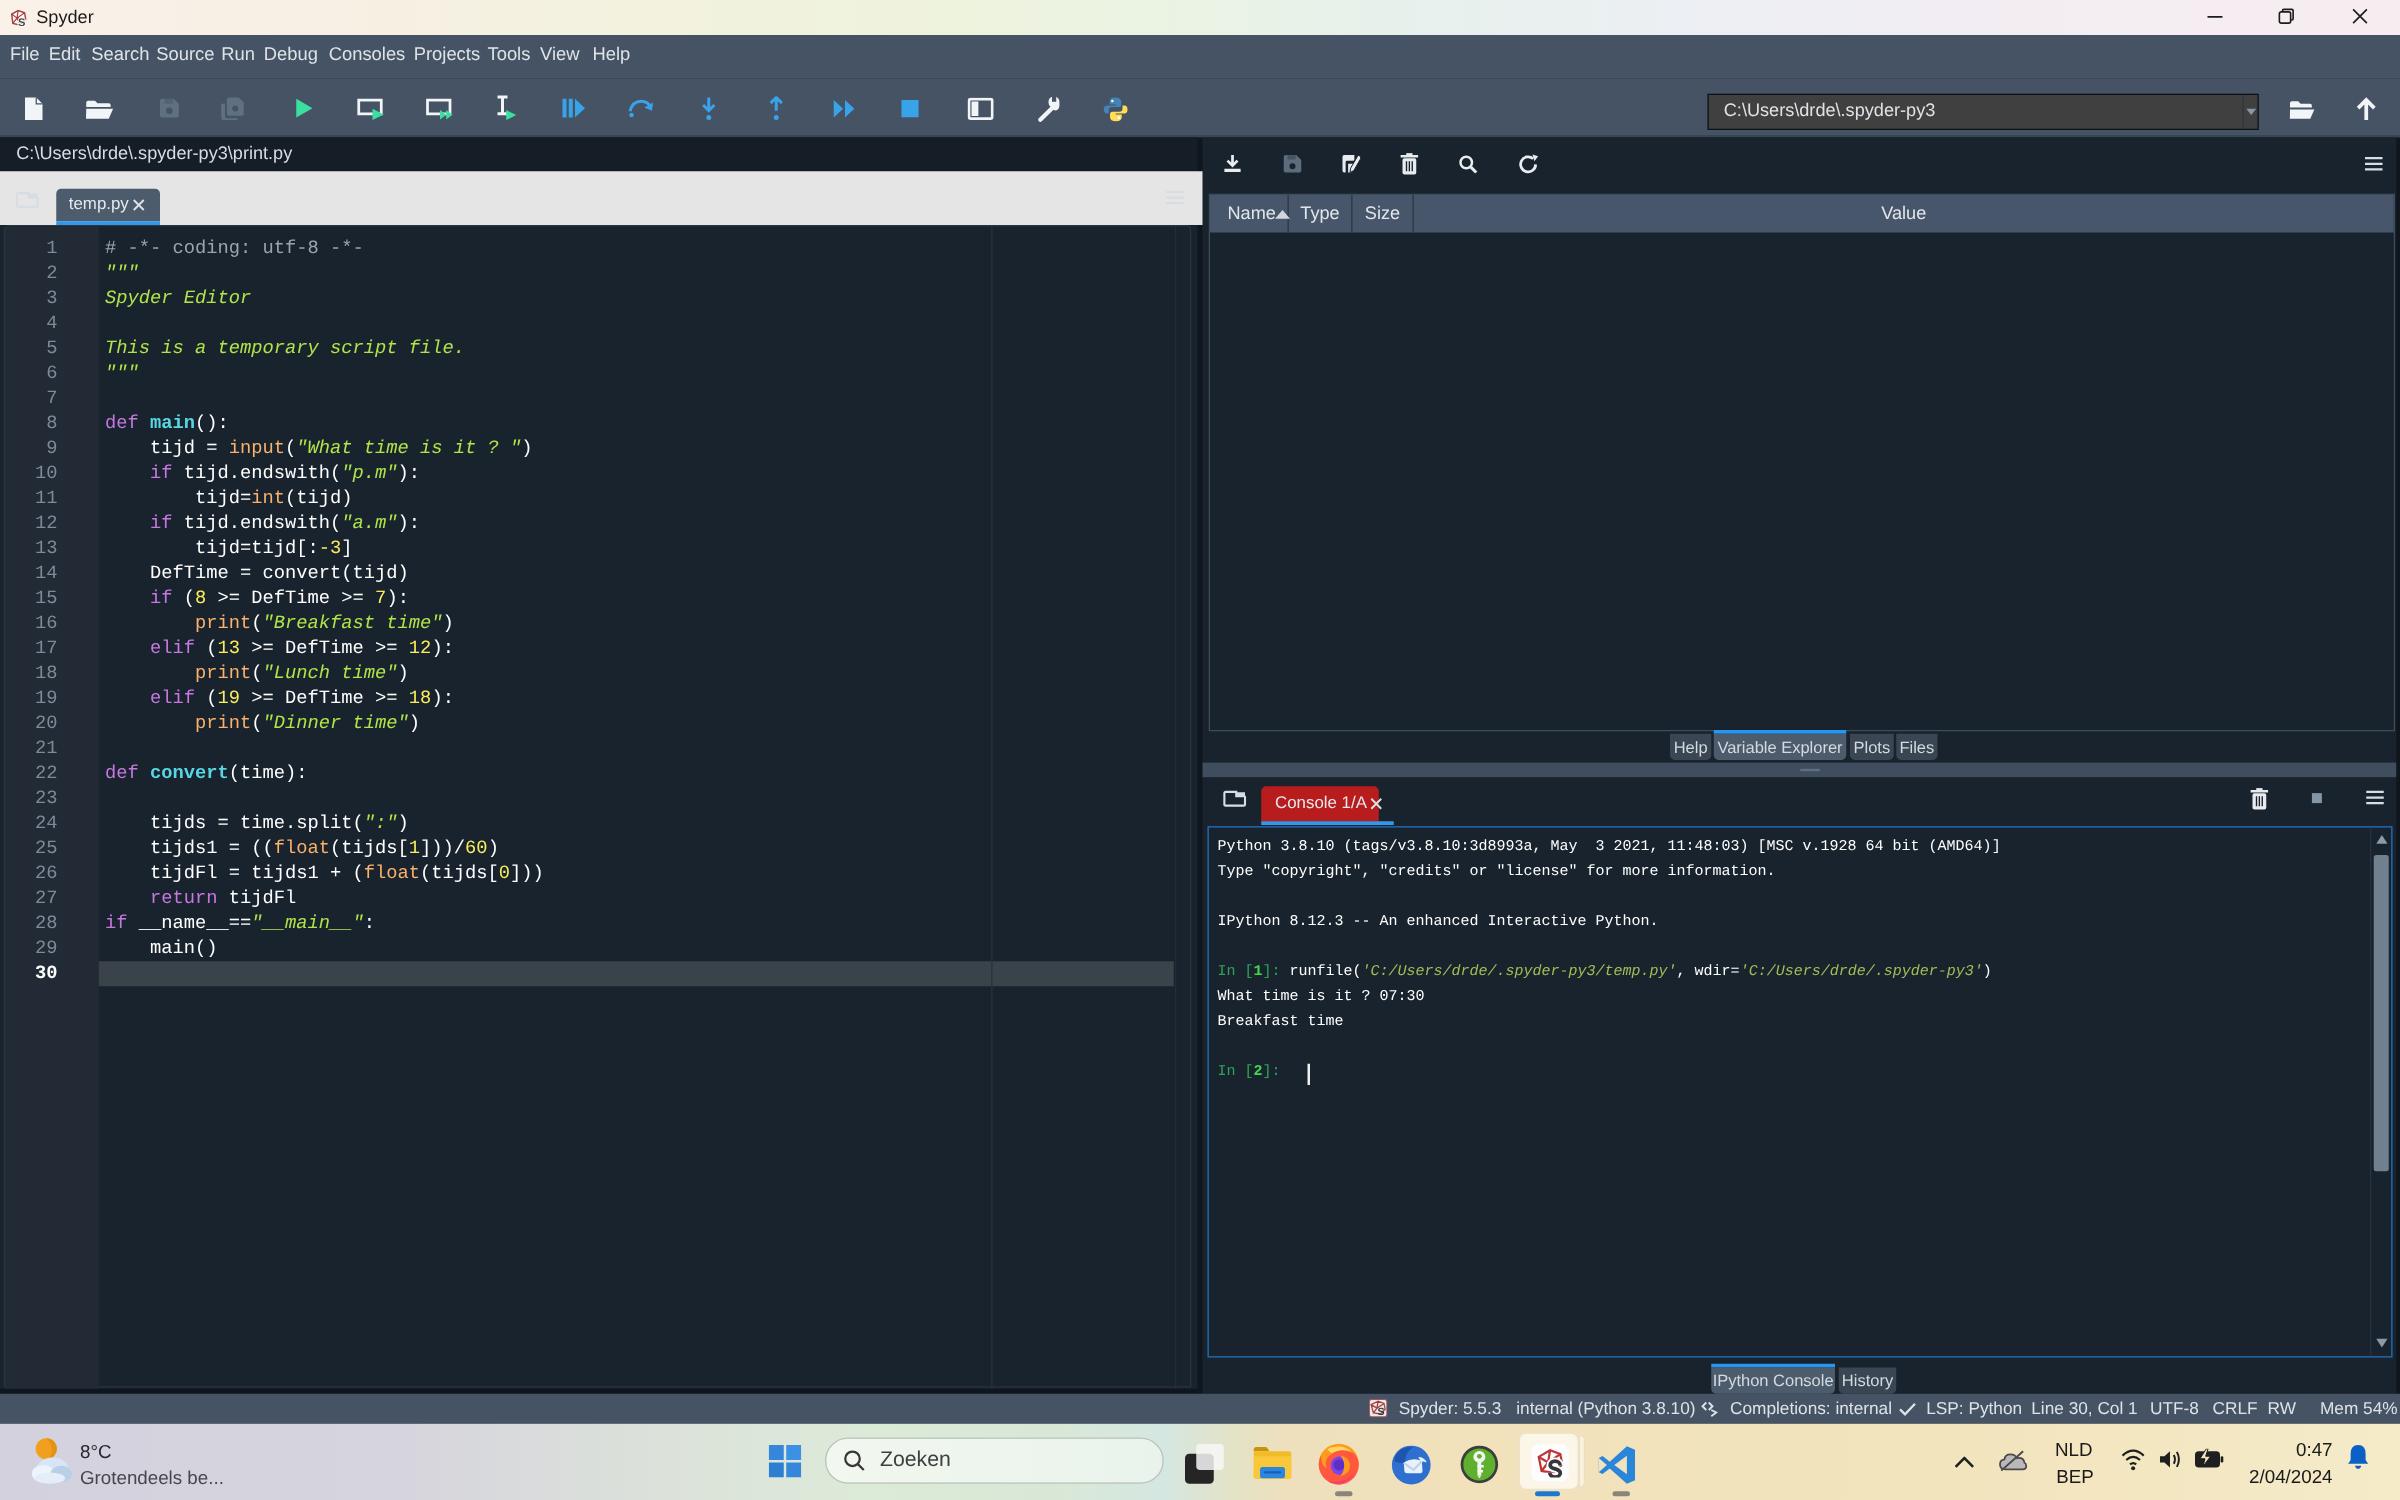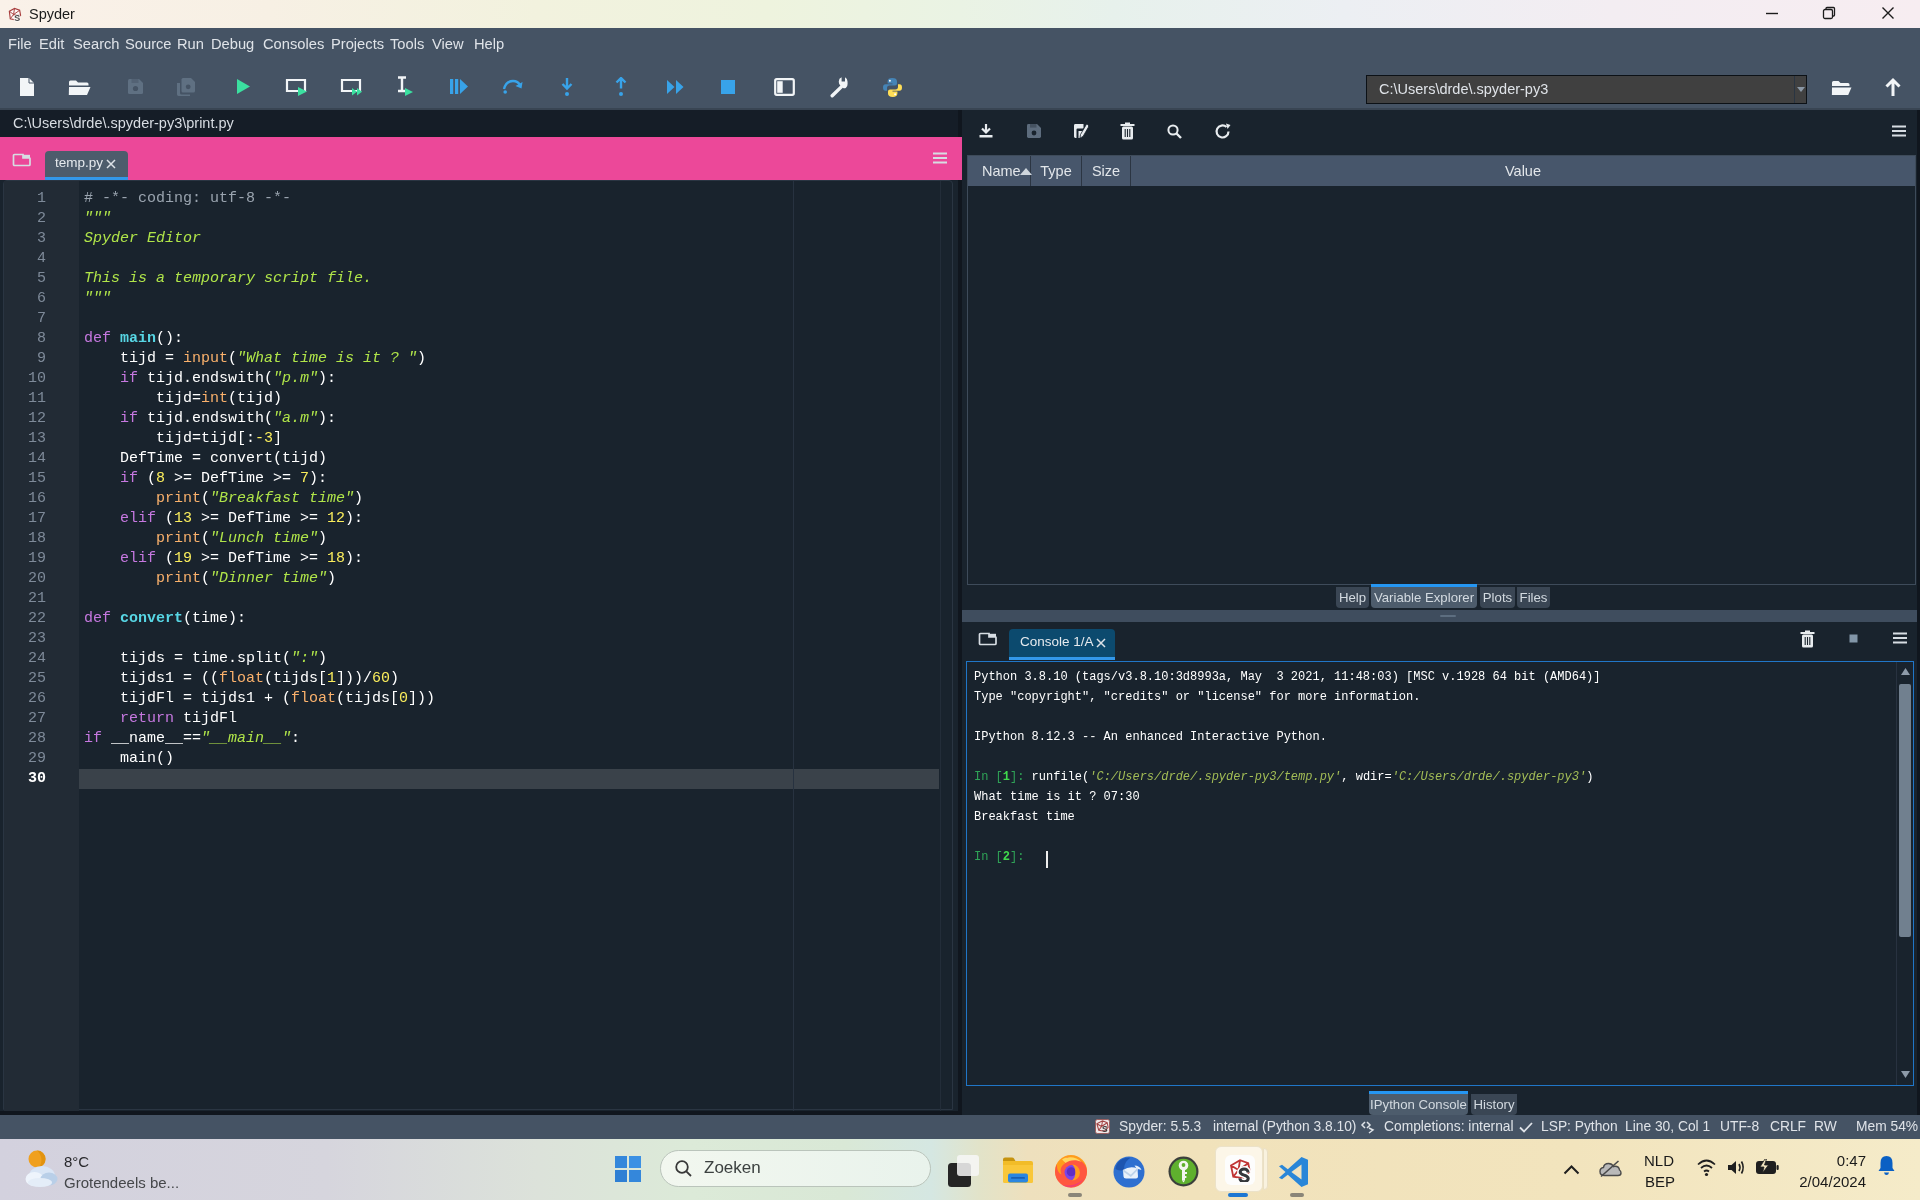--- a/index.html
+++ b/index.html
@@ -16,21 +16,21 @@
 #toolbar { position:absolute; left:0; top:63px; width:1920px; height:47px; background:#455364; border-bottom:2px solid #394553; }
 #addr { position:absolute; left:1366px; top:12px; width:441px; height:29px; background:#404040; border:1px solid #0c1116; }
 #addr .txt { position:absolute; left:12px; top:5px; font-size:14.5px; color:#dfe3e8; }
 #addr .dd { position:absolute; right:0; top:0; width:12px; height:27px; border-left:1px solid #2a3542; }
 #addr .dd:after { content:""; position:absolute; left:2px; top:11px; border-left:4px solid transparent; border-right:4px solid transparent; border-top:5px solid #8a97a5; }
 
 #main { position:absolute; left:0; top:110px; width:1920px; height:1005px; background:#10161e; }
 #pathbar { position:absolute; left:0; top:0px; width:958px; height:27px; background:#151d27; }
 #pathbar span { position:absolute; left:13px; top:5px; font-size:14.5px; color:#d8dde3; }
 #editor { position:absolute; left:0; top:27px; width:958px; height:974px; background:#19232d; }
-#edtabs { position:absolute; left:0; top:0; width:1068px; height:43px; background:#ec4899; }
+#edtabs { position:absolute; left:0; top:0; width:1068px; height:43px; background:#e5e5e5; }
 .tab1 { position:absolute; left:45px; top:14px; width:83px; height:26px; background:#4d5c6c; border-radius:4px 4px 0 0; }
 .tab1 span { position:absolute; left:10px; top:4px; font-size:13.5px; color:#e6eaee; }
 .tabline { position:absolute; left:45px; top:40px; width:83px; height:3px; background:#3398ea; }
 #gutter { position:absolute; left:4px; top:44px; width:75px; height:930px; background:#222b35; }
 #gutnums { position:absolute; left:0px; top:52px; width:46px; text-align:right; font-family:"Liberation Mono",monospace; font-size:15px; line-height:20px; color:#7e8a99; }
 #gutnums div { height:20px; }
 #gutnums .cur { color:#ffffff; font-weight:bold; }
 #curline { position:absolute; left:79px; top:632px; width:860px; height:20px; background:#3a424a; }
 #guide { position:absolute; left:793px; top:44px; width:1px; height:930px; background:#273240; }
 #sbline { position:absolute; left:940px; top:44px; width:1px; height:930px; background:#232d39; }
@@ -48,21 +48,21 @@
 #vehead { position:absolute; left:0; top:0; width:947px; height:30px; background:#47566b; display:flex; }
 #vehead div { border-right:1px solid #2b3542; font-size:14.5px; color:#e2e6ea; line-height:30px; }
 
 .btab { position:absolute; height:21px; background:#3a4654; border-radius:0 0 4px 4px; font-size:13.2px; color:#d3dae0; text-align:center; line-height:21px; white-space:nowrap; overflow:hidden; }
 .btab.active { background:#4d5c6c; }
 .btopline { position:absolute; height:3px; background:#2596f2; }
 
 #split { position:absolute; left:962px; top:500px; width:955px; height:12px; background:#3f4d5e; }
 
 #conpane { position:absolute; left:962px; top:512px; width:955px; height:493px; background:#19232d; }
-.tab2 { position:absolute; left:47px; top:7px; width:106px; height:28px; background:#0c4a6e; border-radius:4px 4px 0 0; }
+.tab2 { position:absolute; left:47px; top:7px; width:94px; height:28px; background:#b91c1c; border-radius:4px 4px 0 0; }
 .tab2 span { position:absolute; left:11px; top:5px; font-size:13.5px; color:#e6eaee; }
 .tabline2 { position:absolute; left:47px; top:35px; width:106px; height:3px; background:#3398ea; }
 #conbox { position:absolute; left:4px; top:39px; width:948px; height:425px; border:1px solid #2076c8; background:#19232d; }
 #contxt { position:absolute; left:7px; top:5px; font-family:Liberation Mono, monospace; font-size:12px; line-height:20px; color:#ffffff; white-space:pre; }
 .gp { color:#2fa357; }
 .gb { color:#3fd94c; font-weight:bold; }
 .os { color:#a3bd56; font-style:italic; }
 #cursor { position:absolute; left:79px; top:189px; width:2px; height:17px; background:#eeeeee; }
 
 #sbtrack { position:absolute; right:0px; top:0; width:17px; height:423px; border-left:1px solid #283240; }

